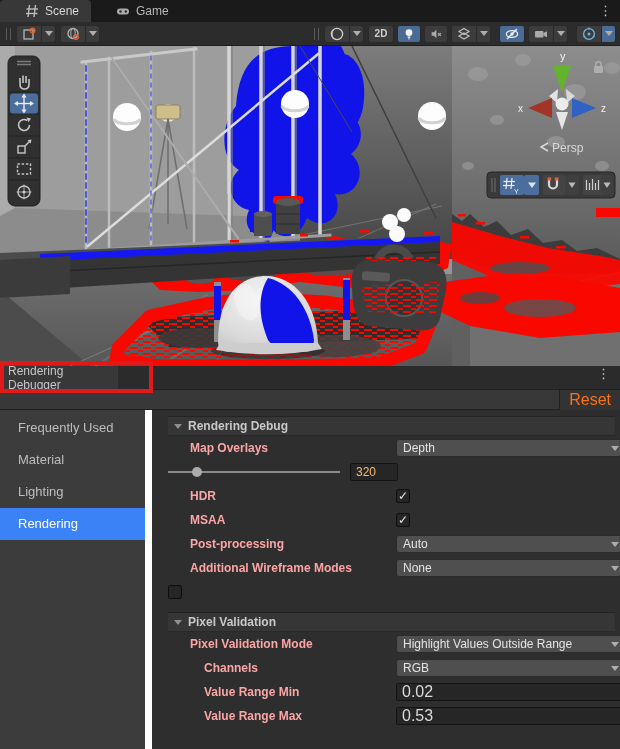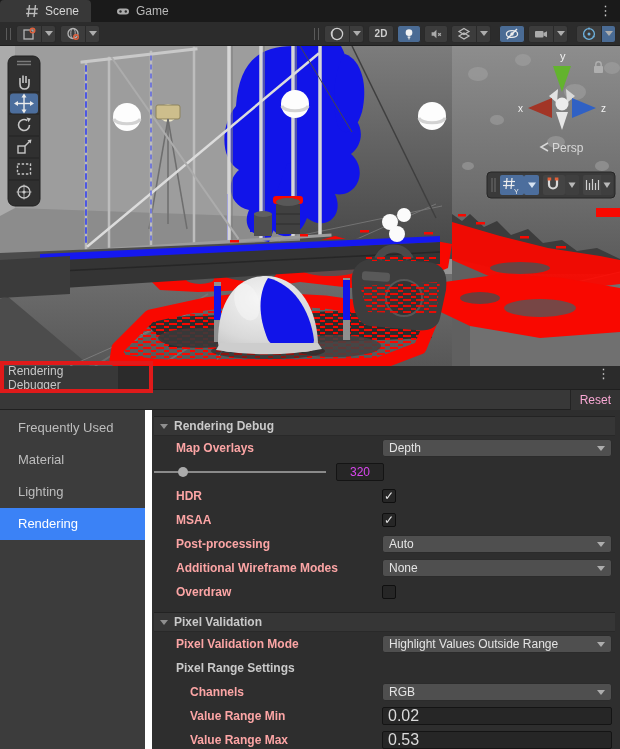--- a/index.html
+++ b/index.html
@@ -35,29 +35,29 @@
 
   
   .dbg-tabbar { position:absolute; left:0; top:366px; width:620px; height:24px; background:#2B2B2B;
     display:flex; align-items:flex-start; border-bottom:1px solid #1F1F1F; }
   .dbg-tab { height:24px; width:118px; background:#383838; color:#C6C6C6; font-size:12px;
     display:flex; align-items:center; padding-left:8px; }
   .dbg-tabbar .menu-dots { margin-left:auto; color:#C8C8C8; font-size:13px; padding:0 10px; }
 
   .dbg-toolbar { position:absolute; left:0; top:390px; width:620px; height:20px; background:#383838;
     border-bottom:1px solid #202020; display:flex; align-items:center; }
-  .reset-btn { margin-left:auto; height:20px; padding:0 9px; font-size:12px; color:#f9a8d4;
+  .reset-btn { margin-left:auto; height:20px; padding:0 9px; font-size:16px; color:#f97316;
     background:#333333; border-left:1px solid #232323; display:flex; align-items:center; }
 
   .dbg-body { position:absolute; left:0; top:410px; width:620px; height:339px; display:flex; }
   .sidebar { width:152px; background:#3C3C3C; border-right:7px solid #ffffff; padding-top:2px; }
   .side-item { height:32px; line-height:32px; padding-left:18px; font-size:13px; color:#BDBDBD; }
   .side-item.selected { background:#3b82f6; color:#FFFFFF; }
 
-  .content { flex:1; background:#2E2E2E; padding:6px 5px 0 2px; overflow:hidden; }
+  .content { flex:1; background:#2E2E2E; padding:6px 5px 0 16px; overflow:hidden; }
   .sec-header { height:20px; display:flex; align-items:center; gap:6px; background:#363636;
     border-top:1px solid #232323; border-bottom:1px solid #292929; padding-left:6px;
     font-size:12px; font-weight:bold; color:#C9C9C9; }
   .tri { width:0; height:0; border-left:4px solid transparent; border-right:4px solid transparent;
     border-top:5px solid #8F8F8F; }
   .row { height:24px; display:grid; grid-template-columns:228px 230px; align-items:center; }
   .lbl { font-size:12px; color:#fca5a5; padding-left:22px; white-space:nowrap; overflow:hidden;font-weight:bold; }
   .lbl.sub { padding-left:36px; }
   .lbl.bold { font-weight:bold; color:#C9C9C9; }
   .ctrl { display:flex; align-items:center; }
@@ -66,21 +66,21 @@
   .dropdown .caret { margin-left:auto; }
   .checkbox { width:14px; height:14px; background:#262626; border:1px solid #0F0F0F; border-radius:2px;
     color:#E3E3E3; font-size:12px; line-height:12px; text-align:center; }
   .textfield { width:230px; height:18px; background:#262626; border:1px solid #141414; border-radius:2px;
     color:#DADADA; font-size:16px; padding:0 5px; font-family:"Liberation Sans", sans-serif; }
   .slider-wrap { display:flex; align-items:center; width:230px; }
   .slider { position:relative; width:172px; height:18px; }
   .slider .track { position:absolute; left:0; right:0; top:8px; height:2px; background:#8A8A8A; }
   .slider .handle { position:absolute; top:4px; width:10px; height:10px; border-radius:50%; background:#ABABAB; }
   .slider-val { width:48px; height:18px; margin-left:10px; background:#262626; border:1px solid #141414;
-    border-radius:2px; color:#d946ef; font-size:12px; padding:0 5px; font-family:"Liberation Sans", sans-serif;text-align:center; }
+    border-radius:2px; color:#fdba74; font-size:12px; padding:0 5px; font-family:"Liberation Sans", sans-serif; }
   .gap8 { height:8px; }
 
   
   .annotation { position:absolute; left:0; top:361px; width:153px; height:32px;
     border:4px solid #E01A1A; z-index:50; pointer-events:none; }
 
   .icon16 { width:16px; height:16px; display:block; }
 </style>
 </head>
 <body>
@@ -594,21 +594,20 @@
         <div class="lbl">Additional Wireframe Modes</div>
         <div class="ctrl">
             <div class="dropdown">
           <span>None</span>
           <span class="caret"></span>
         </div>
           </div>
       </div>
 
       <div class="row">
-        <div class="lbl">Overdraw</div>
         <div class="ctrl">
             <div class="checkbox"></div>
           </div>
       </div>
 
       <div class="gap8"></div>
 
       <div class="sec-header">
         <span class="tri"></span>
         <span>Pixel Validation</span>
@@ -617,24 +616,20 @@
       <div class="row">
         <div class="lbl">Pixel Validation Mode</div>
         <div class="ctrl">
             <div class="dropdown">
           <span>Highlight Values Outside Range</span>
           <span class="caret"></span>
         </div>
           </div>
       </div>
 
-      <div class="row">
-        <div class="lbl bold">Pixel Range Settings</div>
-        <div class="ctrl"></div>
-      </div>
 
       <div class="row">
         <div class="lbl sub">Channels</div>
         <div class="ctrl">
             <div class="dropdown">
           <span>RGB</span>
           <span class="caret"></span>
         </div>
           </div>
       </div>

